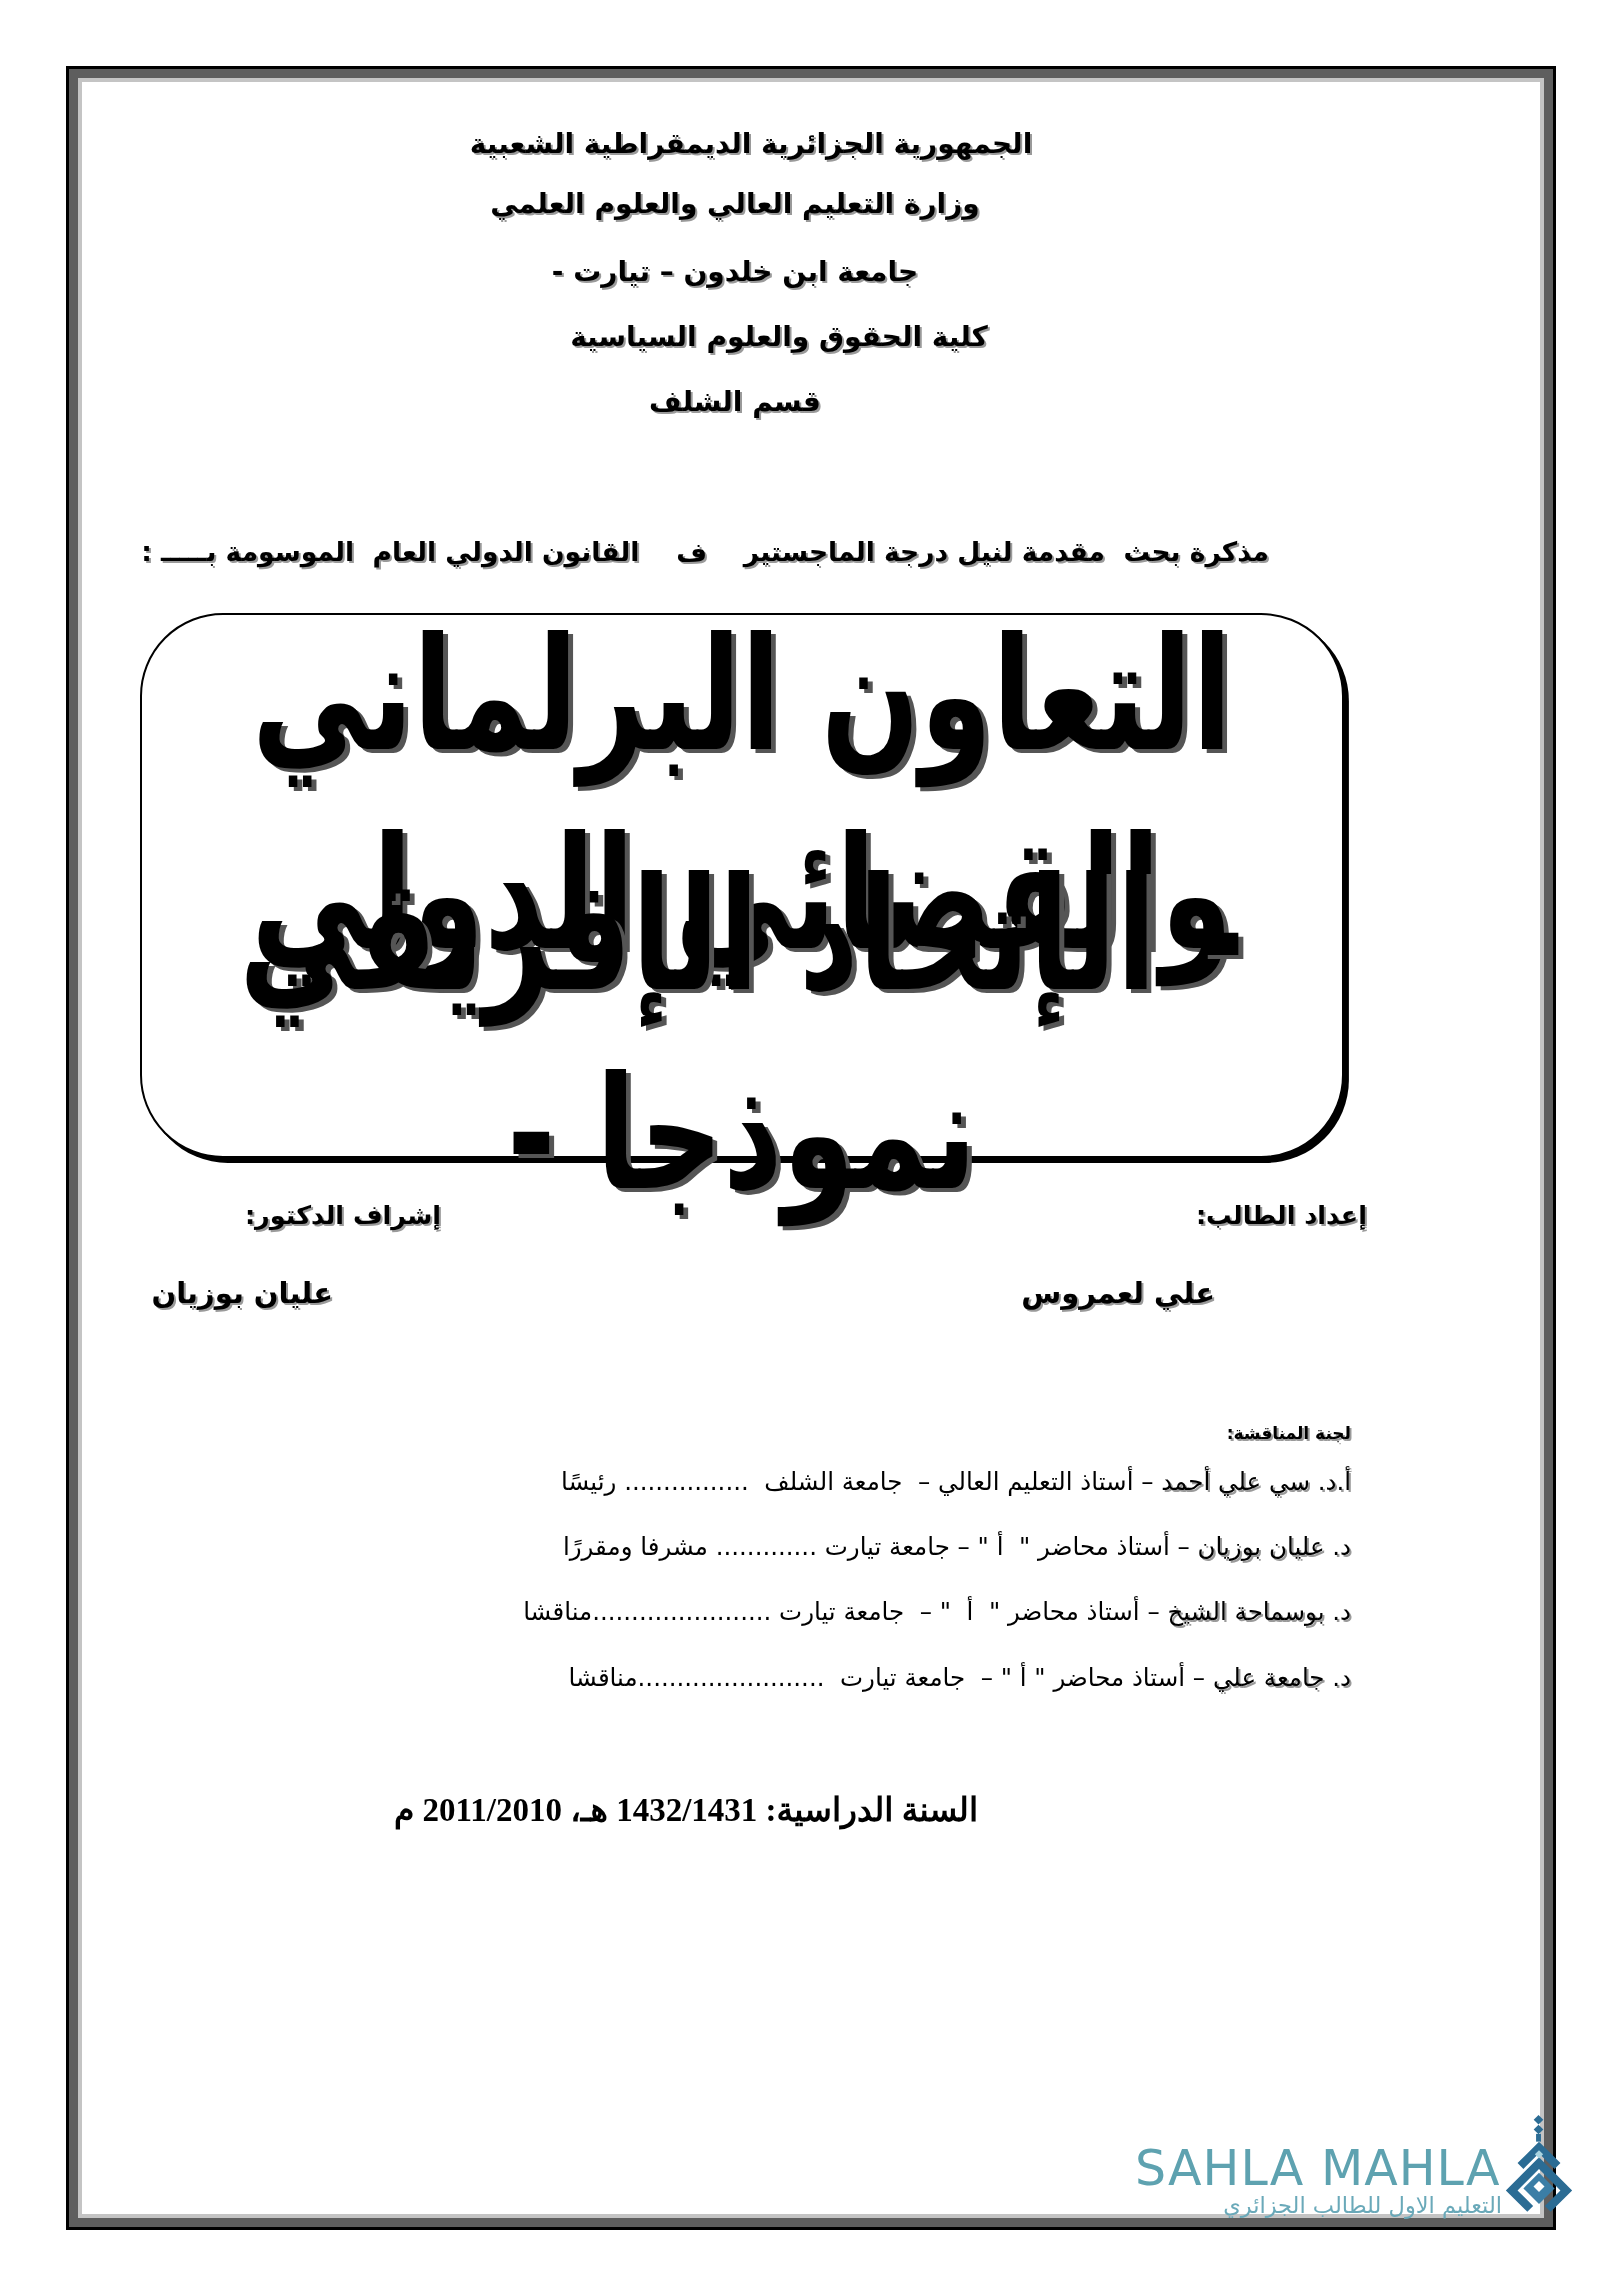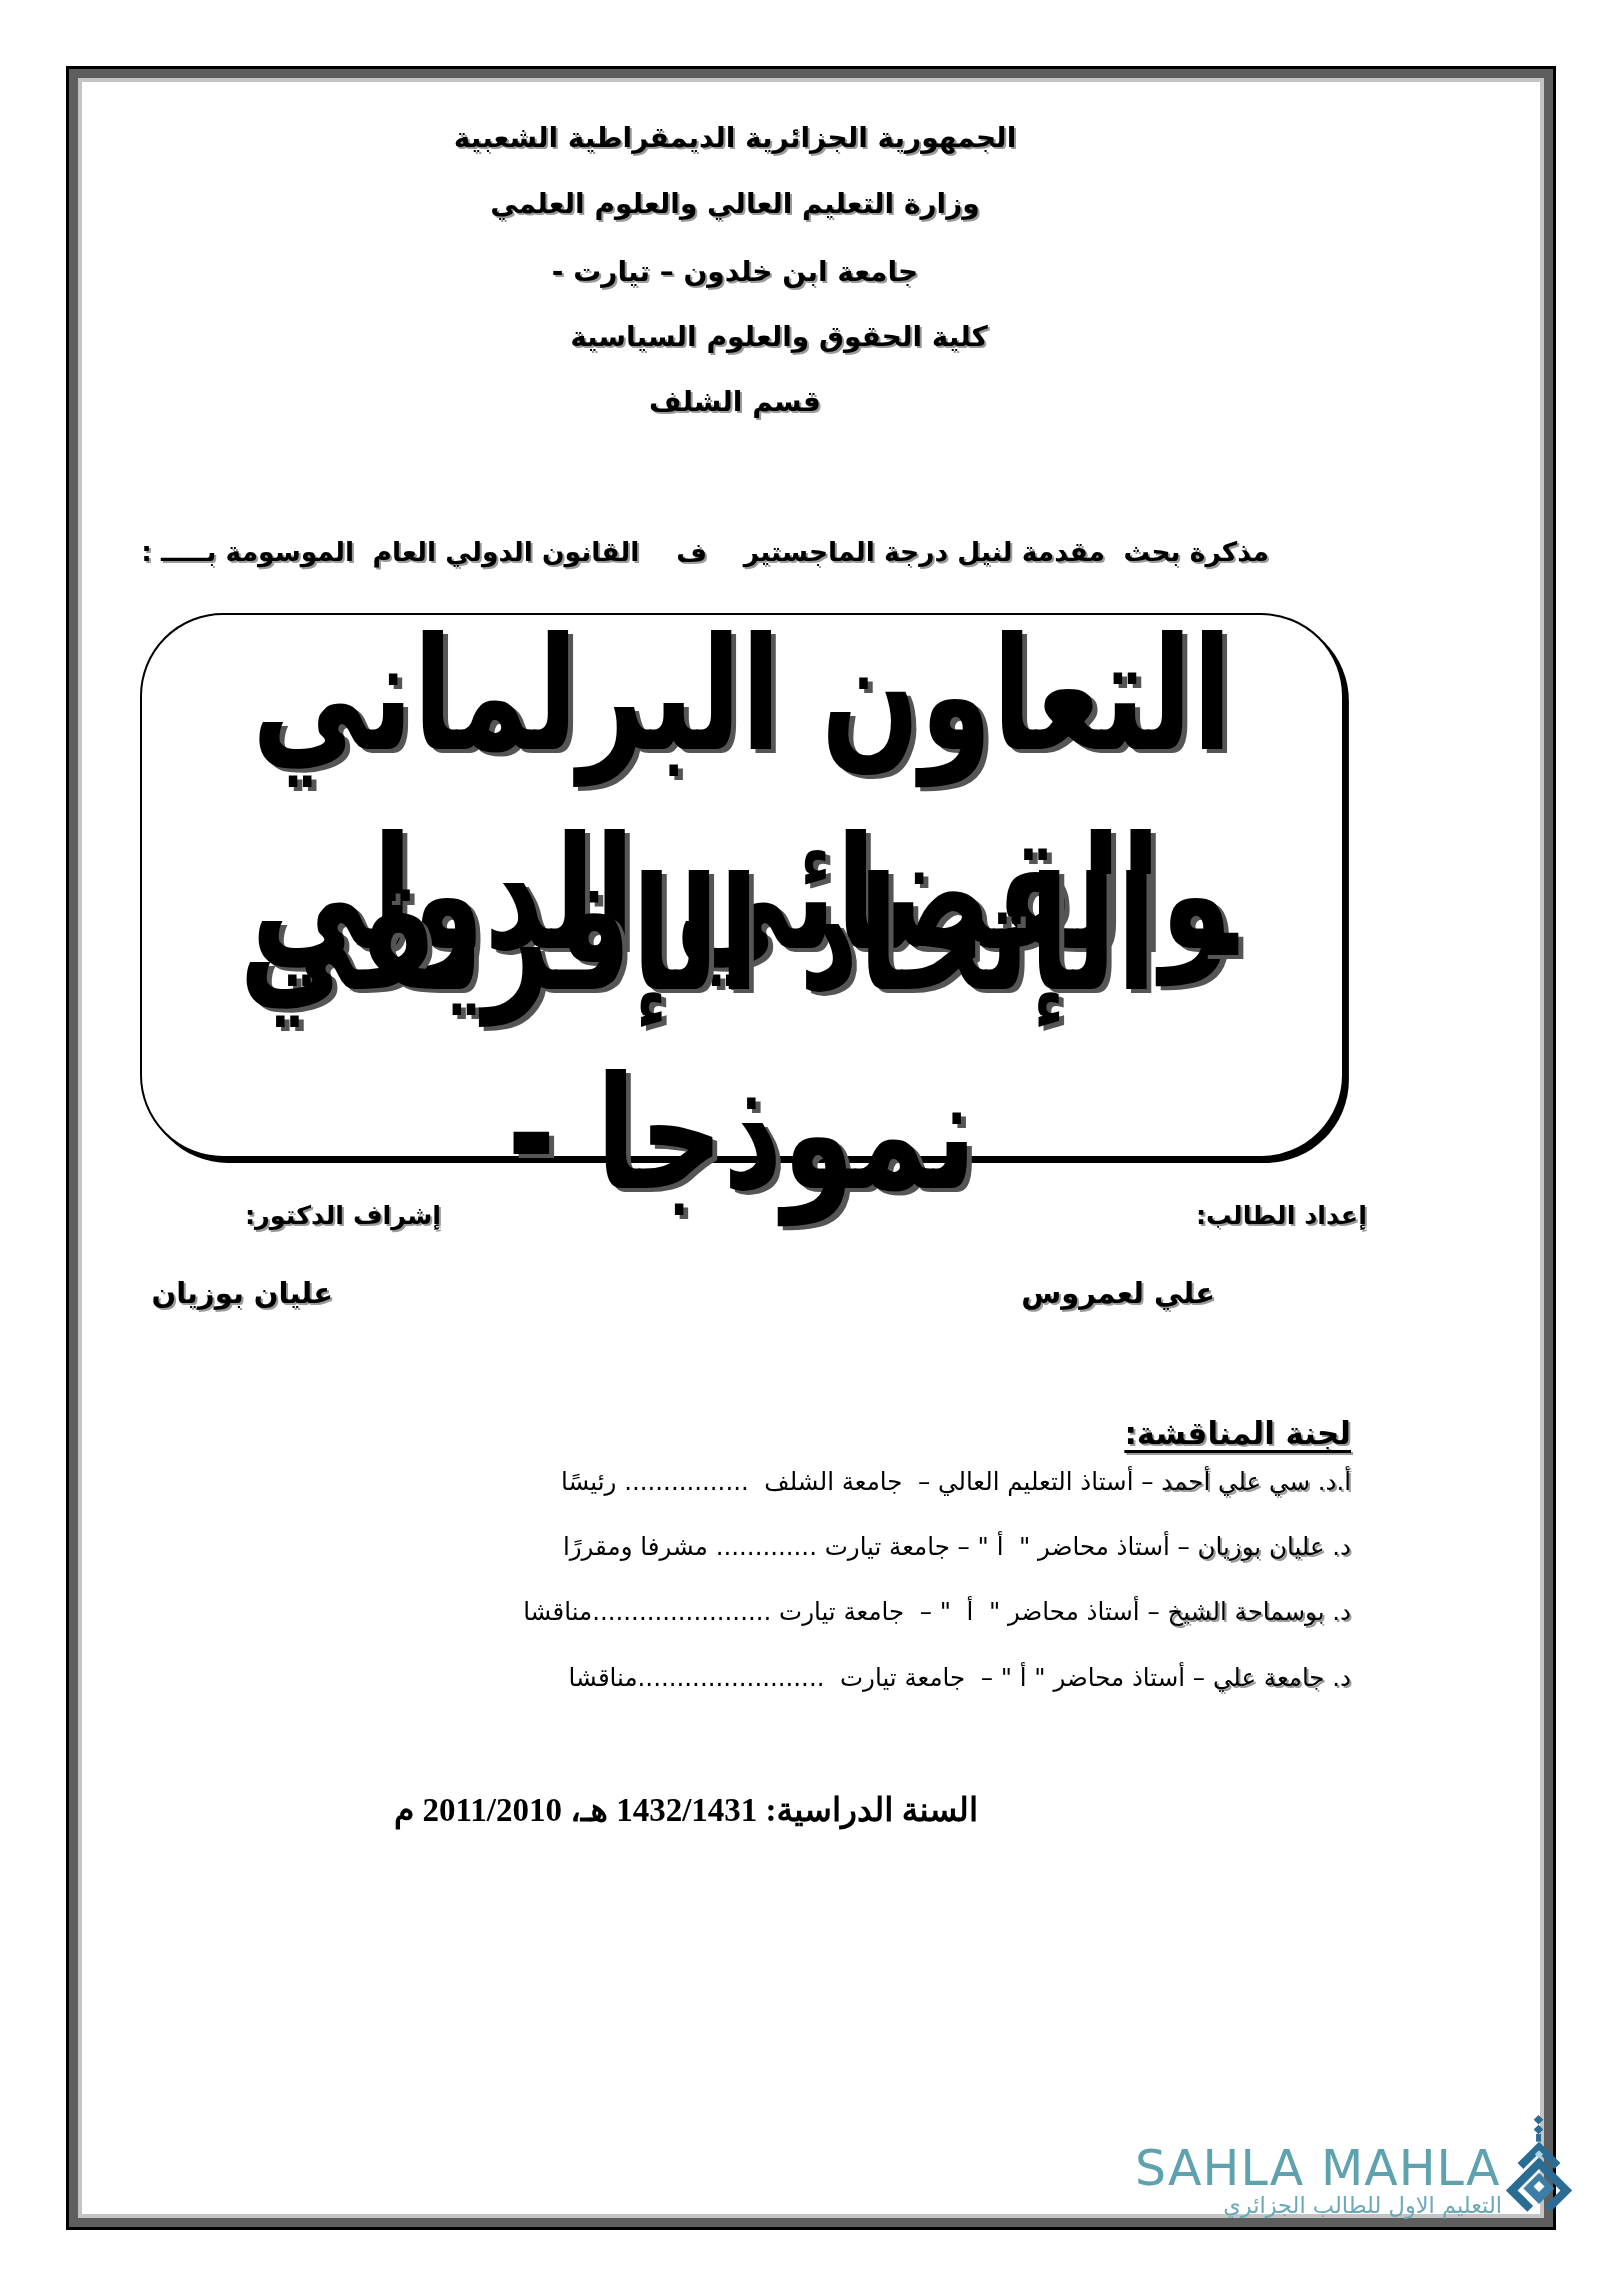--- a/index.html
+++ b/index.html
@@ -25,22 +25,22 @@
                border: 2.9px solid #000; border-radius: 83px; box-sizing: border-box;
                box-shadow: 4.9px 4.9px 0 #000; background: #fff; }
   .title-line { position: absolute; left: 140px; width: 1204px; text-align: center;
                 font-family: "DejaVu Sans", sans-serif; font-weight: bold; font-size: 116px;
                 line-height: 147px; transform: scaleY(1.35); letter-spacing: -2px;
                 text-shadow: 4.9px 2.9px 0 #555; }
 
   .label { position: absolute; font-weight: bold; font-size: 25.5px; line-height: 35px; white-space: nowrap; }
   .name  { position: absolute; font-weight: bold; font-size: 29px; line-height: 39px; white-space: nowrap; }
 
-  .committee-heading { position: absolute; right: 269px; top: 1415px; font-weight: bold; font-size: 31px;
-                       line-height: 37px; text-decoration: underline; text-decoration-thickness: 2.9px;
+  .committee-heading { position: absolute; right: 269px; top: 1415px; font-weight: bold; font-size: 17px;
+                       line-height: 37px; text-decoration-thickness: 2.9px;
                        text-underline-offset: 5.9px; }
   .committee-row { position: absolute; right: 269px; font-size: 24.5px; line-height: 35px;
                    white-space: pre; direction: rtl; }
   .committee-row b { font-weight: normal; }
 
   .year { position: absolute; left: 294px; width: 784px; top: 1789px; text-align: center;
           font-family: "Liberation Serif", "DejaVu Serif", serif; font-weight: bold; font-size: 33px;
           line-height: 43px; }
 
   .wm-title { position: absolute; left: 1135px; top: 2143px; font-family: "DejaVu Sans", sans-serif;
@@ -55,21 +55,21 @@
 
 <div class="frame-outer">
   <div class="frame-mid">
     <div class="frame-light">
       <div class="frame-inner"></div>
     </div>
   </div>
 </div>
 
 <div>
-  <div class="header-line rtl shadow" style="top:118px; left:0; width:1470px;">الجمهورية الجزائرية الديمقراطية الشعبية</div>
+  <div class="header-line rtl shadow" style="top:124px; left:0; width:1470px;padding-left:16px;">الجمهورية الجزائرية الديمقراطية الشعبية</div>
   <div class="header-line rtl shadow" style="top:184px; left:0; width:1470px;">وزارة التعليم العالي والعلوم العلمي</div>
   <div class="header-line rtl shadow" style="top:252px; left:0; width:1470px;">جامعة ابن خلدون –  تيارت -</div>
   <div class="header-line rtl shadow" style="top:317px; left:0; width:1470px;margin-left:44px;">كلية الحقوق والعلوم السياسية</div>
   <div class="header-line rtl shadow" style="top:382px; left:0; width:1470px;">قسم الشلف</div>
 </div>
 
 <div class="subtitle rtl shadow">مذكرة بحث  مقدمة لنيل درجة الماجستير    ف    القانون الدولي العام  الموسومة بـــــ :</div>
 
 <div class="title-box"></div>
 <div class="title-line rtl" style="top:647px;">التعاون البرلماني والقضائي الدولي</div>

